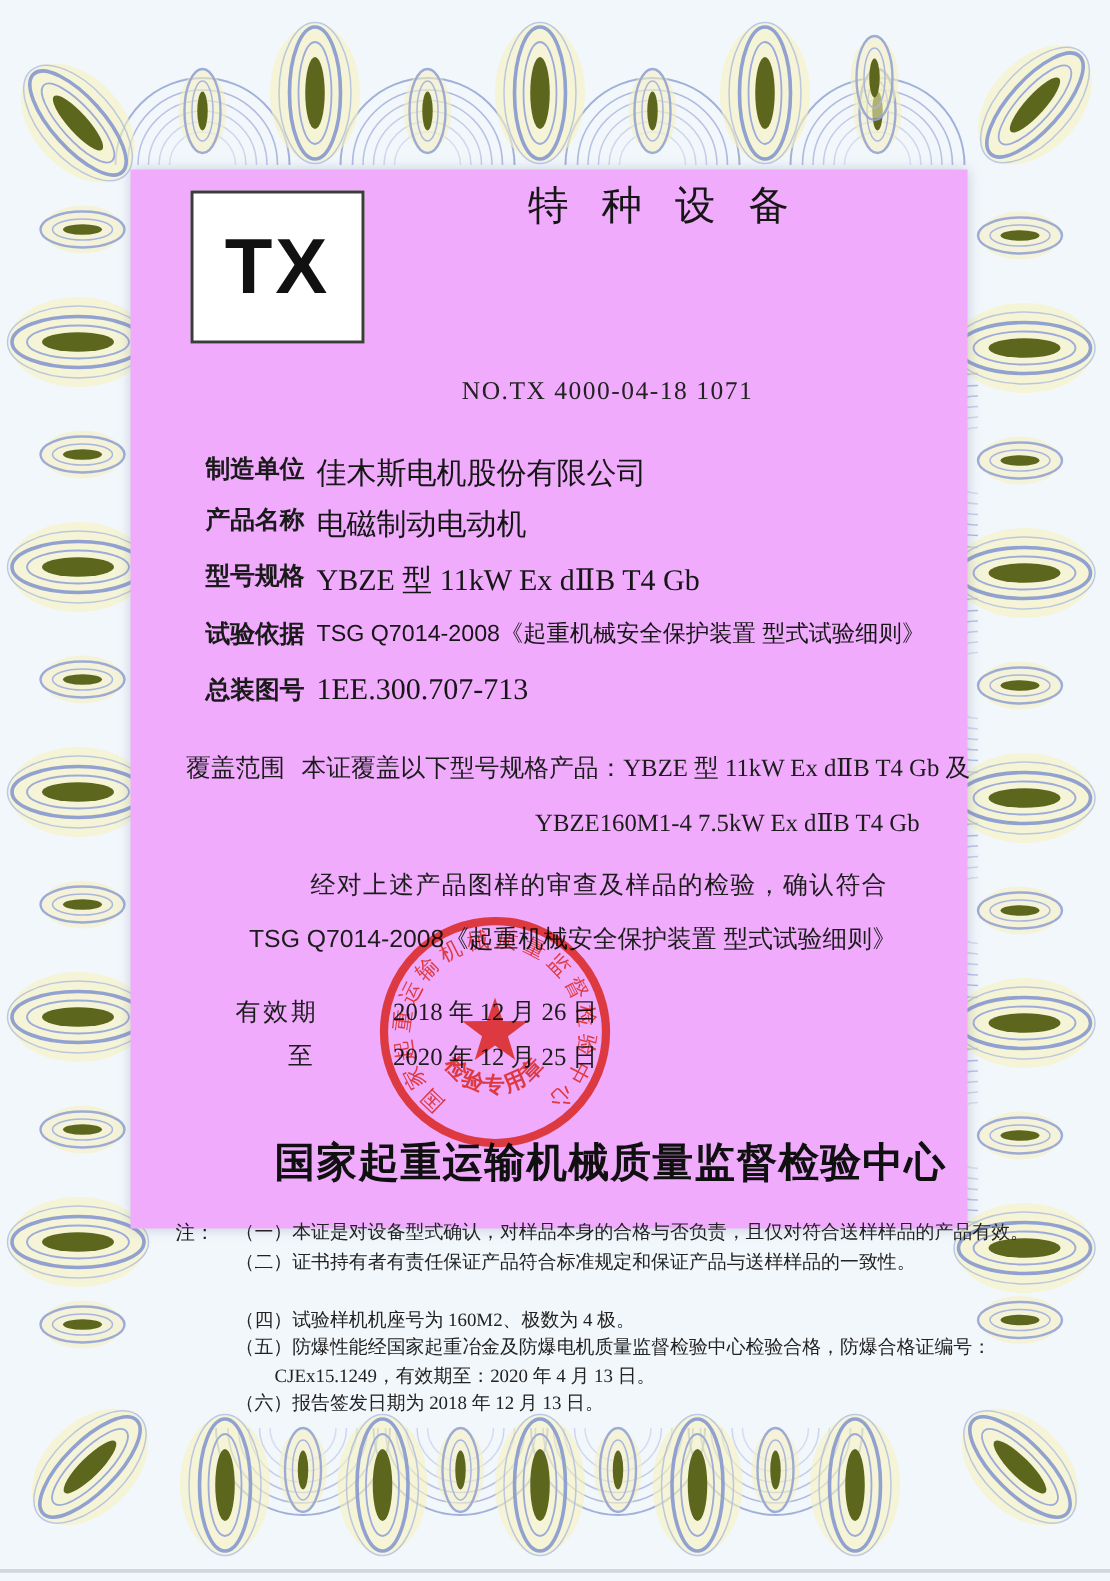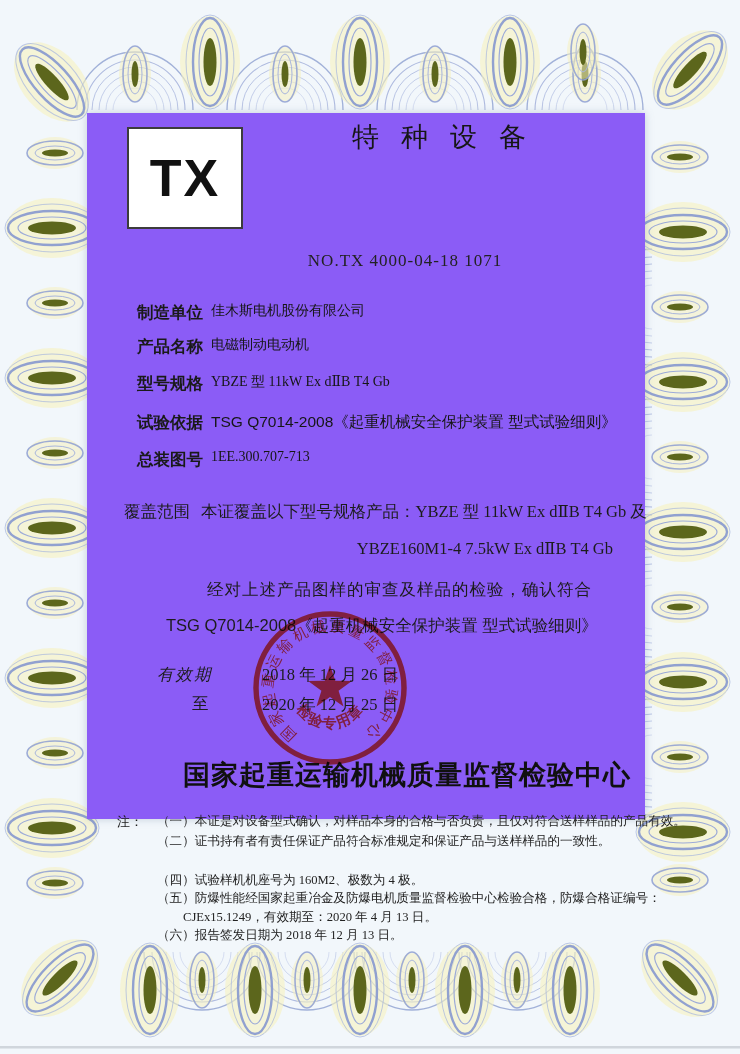--- a/index.html
+++ b/index.html
@@ -1,44 +1,44 @@
 <!DOCTYPE html>
 <html><head>
 <meta charset="utf-8">
 <style>
   html,body{margin:0;padding:0;}
   body{width:740px;height:1054px;overflow:hidden;background:#f2f7fb;
        font-family:"Liberation Serif","DejaVu Serif",serif;color:#1c1c1c;}
   .page{position:relative;width:740px;height:1054px;}
   .border-art{position:absolute;left:0;top:0;z-index:0;}
-  .panel{position:absolute;left:87px;top:113px;width:558px;height:706px;background:#8b5cf6;
+  .panel{position:absolute;left:87px;top:113px;width:558px;height:706px;background:#f0abfc;
          box-shadow:0 0 8px rgba(110,130,160,.35);z-index:1;}
   .abs{position:absolute;white-space:nowrap;}
   
   .tx-box{left:40px;top:14px;width:112px;height:98px;border:2px solid #3c3c3c;background:#fff;
           display:flex;align-items:center;justify-content:center;}
   .tx-box span{font-family:"Liberation Sans","DejaVu Sans",sans-serif;font-weight:bold;
                font-size:52px;letter-spacing:2px;color:#111;}
   .cat-title{left:150px;top:6px;width:404px;text-align:center;font-size:27px;letter-spacing:22px;
              text-indent:22px;color:#161616;}
   .main-title{left:150px;top:52px;width:406px;text-align:center;font-size:46px;font-weight:600;
               letter-spacing:5px;color:#131313;}
   .cert-no{left:100px;top:138px;width:436px;text-align:center;font-size:17px;letter-spacing:1px;color:#222;}
   
   .row-label{left:50px;font-size:16.5px;color:#1a1a1a;font-weight:bold;}
-  .row-value{left:124px;font-size:14px;color:#161616;}
+  .row-value{left:124px;font-size:20px;color:#161616;}
   .hei{font-family:"Liberation Sans","DejaVu Sans",sans-serif;font-weight:normal;font-size:15.5px;}
   
   .cov-label{left:37px;top:388px;font-size:16.5px;}
   .cov-l1{left:114px;top:388px;font-size:16.5px;}
   .cov-l2{left:0;top:426px;width:526px;text-align:right;font-size:16.5px;}
   .cov-l3{left:120px;top:466px;font-size:16.5px;letter-spacing:1px;}
   .cov-l4{left:79px;top:502px;font-size:16.5px;}
   
-  .val-label{left:70px;top:551px;font-size:16.5px;letter-spacing:2px;font-style:italic;}
+  .val-label{left:70px;top:551px;font-size:16.5px;letter-spacing:2px;}
   .val-to{left:105px;top:580px;font-size:16.5px;}
   .val-from{left:175px;top:551px;font-size:16.5px;}
   .val-until{left:175px;top:581px;font-size:16.5px;}
   .issuer{left:75px;top:644px;width:490px;text-align:center;font-size:27px;font-weight:bold;
           letter-spacing:1px;color:#101010;}
   
   .notes-label{left:30px;top:700px;font-size:13px;}
   .note{left:70px;font-size:12.6px;color:#222;}
   .note-indent{left:96px;}
   

